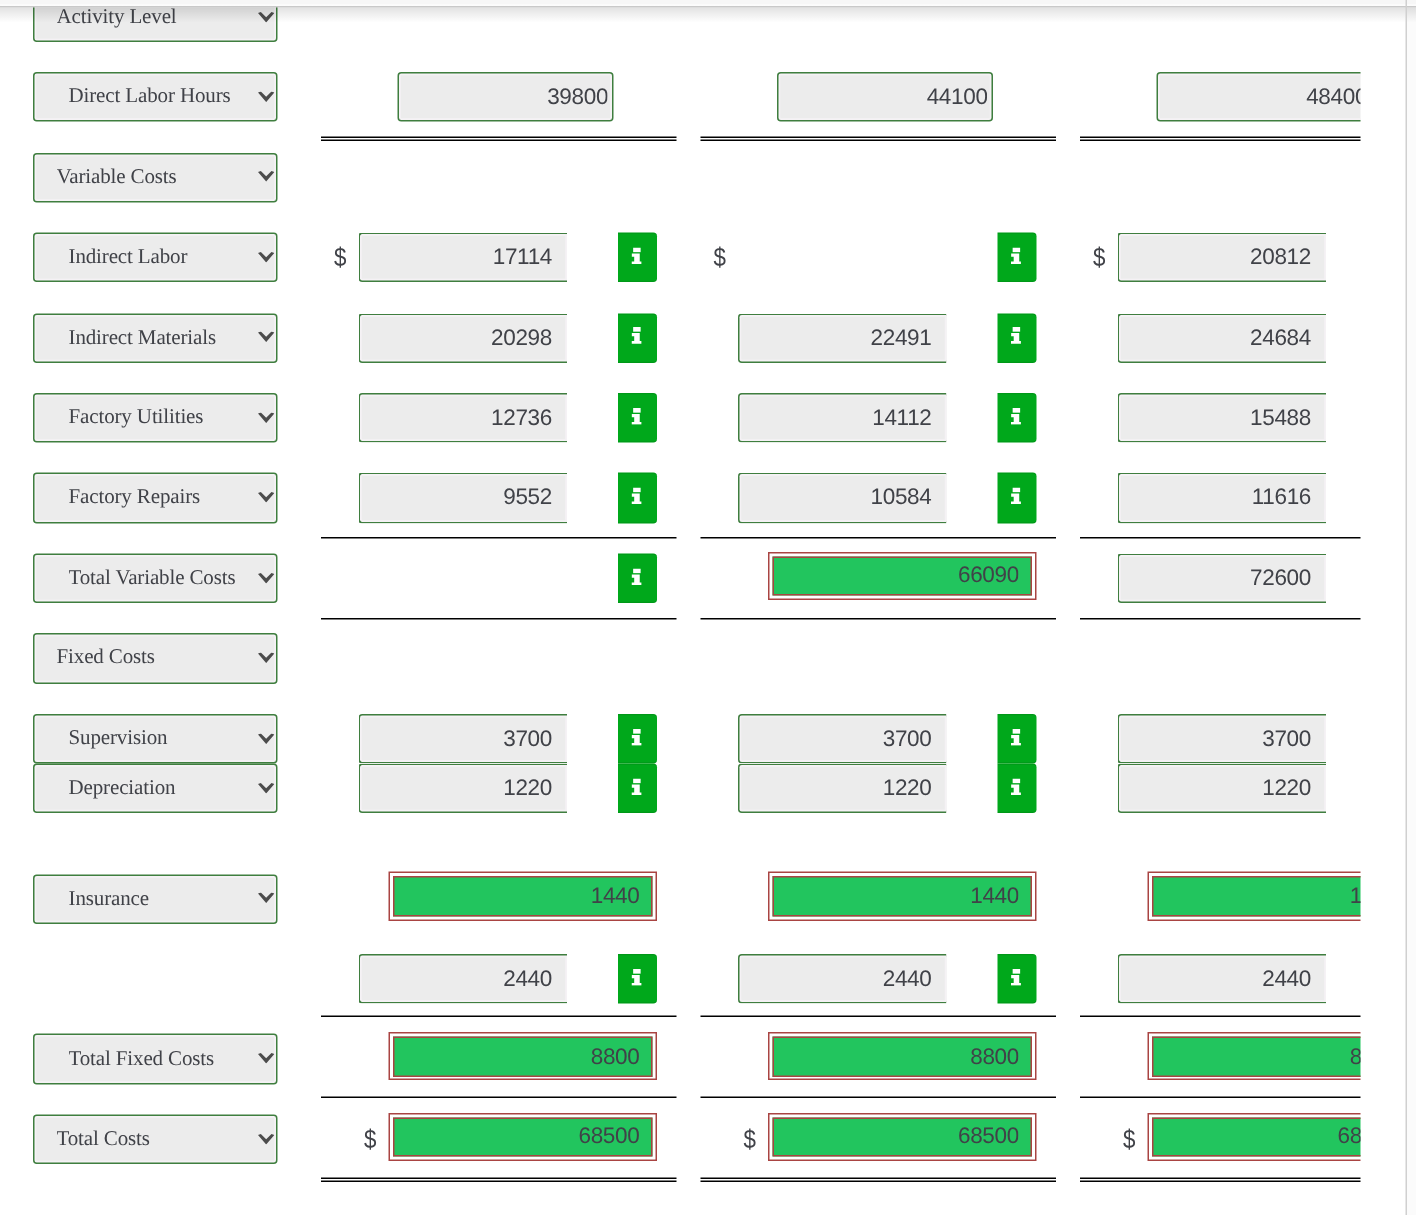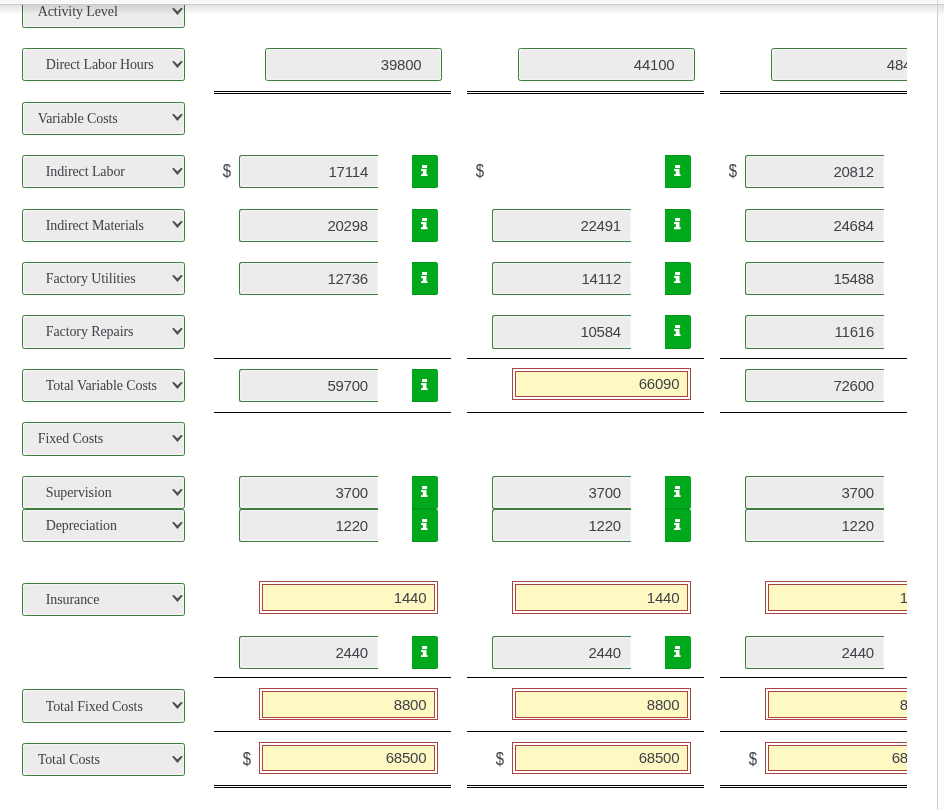--- a/index.html
+++ b/index.html
@@ -43,32 +43,32 @@
   .dollar{position:absolute;font-size:17.5px;line-height:33.4px;color:#404248;top:0;
           transform:translateX(-100%) scaleX(0.85);transform-origin:100% 50%;white-space:nowrap;}
 
   
   .cell{position:absolute;top:0;width:199.5px;height:33.4px;}
   .ninp{position:absolute;left:0;top:0;width:139px;height:33.4px;box-sizing:border-box;
         border:1.5px solid #3f7e3f;border-right-width:0;border-radius:2.5px 0 0 2.5px;background:#ececec;
         box-shadow:inset 0 0 0 1.2px #f5f2f5;
         font-family:"Liberation Sans", sans-serif;font-size:15px;letter-spacing:-0.22px;color:#404248;
         text-align:right;padding:0 9.8px 0 8.4px;line-height:31px;outline:none;}
-  .ninp.wide{left:26.6px;width:177px;padding-right:20px;border-right-width:1.5px;border-radius:2.5px;}
+  .ninp.wide{left:26.6px;width:144px;padding-right:3px;border-right-width:1.5px;border-radius:2.5px;}
   .badge{position:absolute;left:172.9px;top:0;width:26.6px;height:33.4px;
          background:#00a81b;border-radius:0 2.5px 2.5px 0;
          box-shadow:inset 0 0.9px 0 rgba(0,0,0,0.09), inset 0 -0.9px 0 rgba(0,0,0,0.09);
          line-height:0;}
   .badge svg{position:absolute;left:9.5px;top:9.9px;display:block;}
 
   
   .rbox{position:absolute;top:-1.3px;width:179px;height:32.4px;box-sizing:border-box;
         border:1px solid #a94442;background:#ffffff;}
   .rinp{position:absolute;left:2px;top:2px;width:173px;height:26.5px;box-sizing:border-box;
-        border:1.3px solid #a94442;background:#fef9c3;
+        border:1.3px solid #a94442;background:#22c55e;
         font-family:"Liberation Sans", sans-serif;font-size:15px;letter-spacing:-0.22px;color:#404248;
         text-align:right;padding:0 8.0px;line-height:24px;outline:none;}
 
   
   .rule{position:absolute;height:0;border-top:1.3px solid #000;width:237.2px;}
   .rule2{position:absolute;height:0;border-top:1.3px solid #000;width:237.2px;}
   .rule2:after{content:'';position:absolute;left:0;top:1.6px;width:237.2px;height:0;border-top:1.3px solid #000;}
 </style>
 </head>
 <body>
@@ -211,20 +211,29 @@
       </div>
       <div class="row" style="top:315.3px">
         <div class="sel-wrap">
           <select class="sel indent"><option>Factory Repairs</option></select>
           <span class="chev">
             <svg viewBox="0 0 10.9 7.1" width="10.9" height="7.1">
               <path d="M0 0.6 L1.9 0 L5.45 3.45 L9.0 0 L10.9 0.6 L5.45 7.05 Z" fill="#4c4c4c"></path>
             </svg>
           </span>
         </div>
+        <div class="cell" style="left:238.8px">
+          <input class="ninp" readonly="" value="9552" style="">
+          <span class="badge" title="i">
+            <svg viewBox="0 0 7.2 11.3" width="7.2" height="11.3">
+              <rect x="1.1" y="0" width="5.0" height="3.1" fill="#ffffff"></rect>
+              <path d="M0.1 4.0 H5.5 V9.3 H6.6 V11.2 H0 V9.3 H1.8 V6.1 H0.1 Z" fill="#ffffff"></path>
+            </svg>
+          </span>
+        </div>
         <div class="cell" style="left:491.8px">
           <input class="ninp" readonly="" value="10584" style="">
           <span class="badge" title="i">
             <svg viewBox="0 0 7.2 11.3" width="7.2" height="11.3">
               <rect x="1.1" y="0" width="5.0" height="3.1" fill="#ffffff"></rect>
               <path d="M0.1 4.0 H5.5 V9.3 H6.6 V11.2 H0 V9.3 H1.8 V6.1 H0.1 Z" fill="#ffffff"></path>
             </svg>
           </span>
         </div>
         <div class="cell" style="left:744.8px">
@@ -234,21 +243,20 @@
       <div class="row" style="top:368.8px">
         <div class="sel-wrap">
           <select class="sel indent"><option>Total Variable Costs</option></select>
           <span class="chev">
             <svg viewBox="0 0 10.9 7.1" width="10.9" height="7.1">
               <path d="M0 0.6 L1.9 0 L5.45 3.45 L9.0 0 L10.9 0.6 L5.45 7.05 Z" fill="#4c4c4c"></path>
             </svg>
           </span>
         </div>
         <div class="cell" style="left:238.8px">
-          <input class="ninp" readonly="" value="59700" style="">
           <span class="badge" title="i">
             <svg viewBox="0 0 7.2 11.3" width="7.2" height="11.3">
               <rect x="1.1" y="0" width="5.0" height="3.1" fill="#ffffff"></rect>
               <path d="M0.1 4.0 H5.5 V9.3 H6.6 V11.2 H0 V9.3 H1.8 V6.1 H0.1 Z" fill="#ffffff"></path>
             </svg>
           </span>
         </div>
         <div class="cell" style="left:491.8px">
           <div class="rbox" style="left:20.5px">
             <input class="rinp" value="66090" style="">

